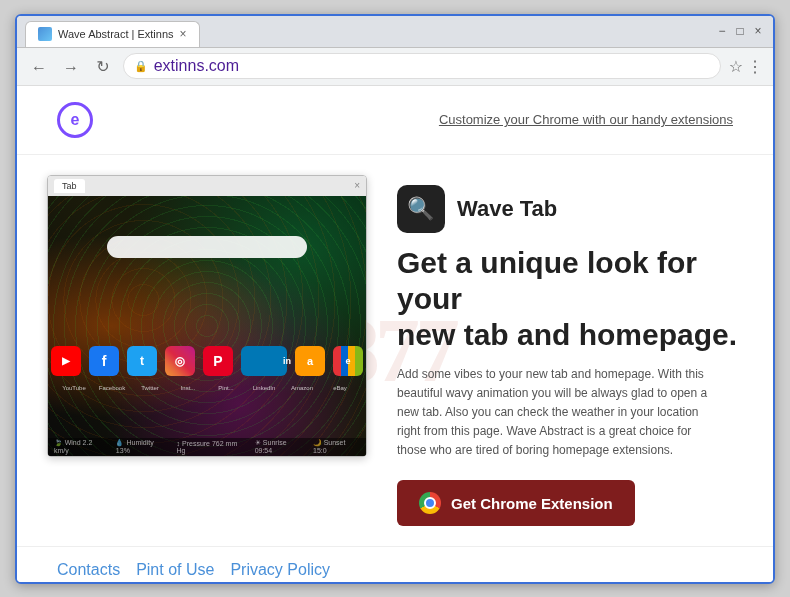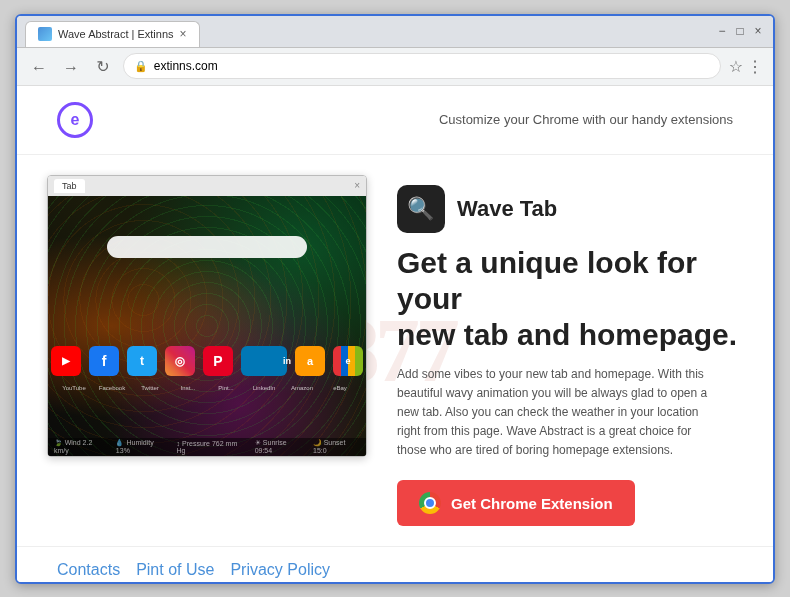--- a/index.html
+++ b/index.html
@@ -104,21 +104,21 @@
       border-radius: 20px;
       height: 26px;
       display: flex;
       align-items: center;
       padding: 0 10px;
       font-size: 12px;
       color: #333;
       gap: 6px;
     }
     .url-lock { color: #666; font-size: 11px; }
-    .url-text { color: #000000; font-size: 12px; flex: 1; }
+    .url-text { color: #4c1d95; font-size: 16px; flex: 1; }
     .address-right { display: flex; gap: 4px; }
     .addr-icon { font-size: 16px; color: #666; cursor: pointer; }
 
     
     .page-content {
       flex: 1;
       overflow-y: auto;
       background: #fff;
       position: relative;
     }
@@ -149,20 +149,21 @@
       font-size: 16px;
     }
     .logo-text {
       font-size: 24px;
       font-weight: bold;
       color: #222;
     }
     .header-tagline {
       font-size: 13px;
       color: #555;
+      text-decoration: underline;
     }
 
     
     .main-section {
       display: flex;
       padding: 20px 30px;
       gap: 30px;
       align-items: flex-start;
       position: relative;
     }
@@ -328,21 +329,21 @@
       font-size: 12px;
       color: #555;
       line-height: 1.6;
       margin-bottom: 20px;
       max-width: 320px;
     }
     .cta-button {
       display: inline-flex;
       align-items: center;
       gap: 10px;
-      background: #ef4444;
+      background: #7f1d1d;
       color: white;
       border: none;
       border-radius: 6px;
       padding: 12px 22px;
       font-size: 15px;
       font-weight: bold;
       cursor: pointer;
       text-decoration: none;
     }
     .chrome-logo {

